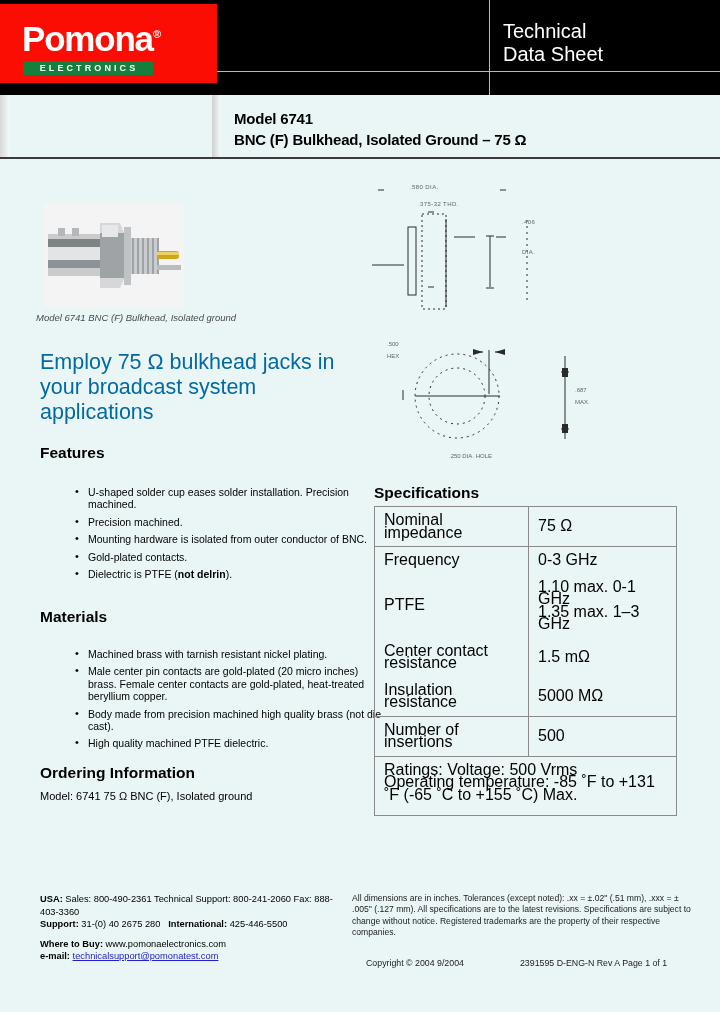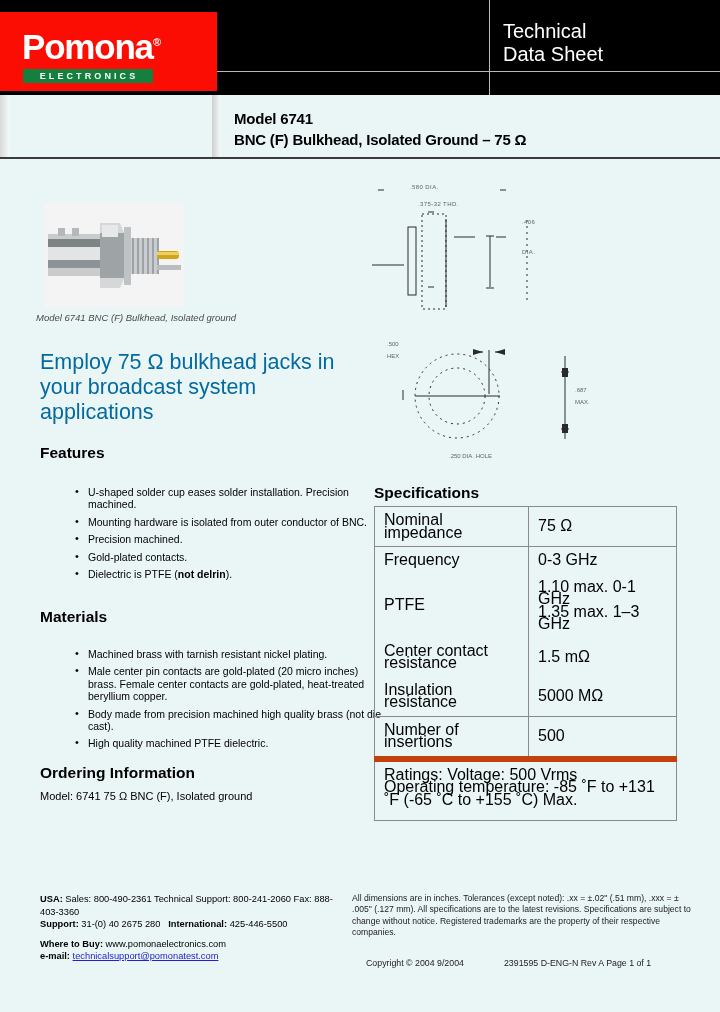--- a/index.html
+++ b/index.html
@@ -18,21 +18,21 @@
 
   
   .header {
     position: absolute;
     left: 0; top: 0;
     width: 720px; height: 95px;
     background: #000000;
   }
   .logo-block {
     position: absolute;
-    left: 0; top: 12px;
+    left: 0; top: 4px;
     width: 217px; height: 79px;
     background: #fb0d04;
   }
   .logo-word {
     position: absolute;
     left: 22px; top: 17px;
     color: #ffffff;
     font-size: 35px;
     font-weight: bold;
     letter-spacing: -1.2px;
@@ -202,21 +202,21 @@
     font-size: 16px;
     padding: 7px 8px 7px 9px;
     vertical-align: middle;
     line-height: 12.5px;
     color: #000;
   }
   .spec-table td.k { width: 136px; }
   .spec-table td.nb-top { border-top: none; }
   .spec-table td.nb-bot { border-bottom: none; }
   .spec-table td.ratings {
-    border-top: 6px solid #c2410c;
+    border-top: 1px solid #c2410c;
     padding: 7px 8px 14px 9px;
     line-height: 12.6px;
   }
 
   
   .drawing {
     position: absolute;
     color: #1a1a1a;
   }
   #drawing-top { left: 370px; top: 172px; width: 340px; height: 160px; }
@@ -250,21 +250,21 @@
     font-size: 8.6px;
     line-height: 11.4px;
     color: #1b1b1b;
   }
   .copyright {
     position: absolute;
     left: 366px; top: 958px;
     font-size: 8.8px;
     color: #1b1b1b;
   }
-  .copyright .cp-doc { margin-left: 40px; }
+  .copyright .cp-doc { margin-left: 56px; }
 </style>
 </head>
 <body>
 
 <div class="header">
   <div class="logo-block">
     <div class="logo-word"><span>Pomona</span><span class="logo-reg">®</span></div>
     <div class="logo-sub">ELECTRONICS</div>
   </div>
   <div class="hdr-vline v1"></div>
@@ -319,22 +319,22 @@
     <rect x="113" y="62" width="24" height="5" fill="#b9bdc0"></rect>
   </svg>
 </div>
 <div class="caption">Model 6741 BNC (F) Bulkhead, Isolated ground</div>
 
 <div class="headline">Employ 75 Ω bulkhead jacks in your broadcast system applications</div>
 
 <div class="sec-h" id="features-h">Features</div>
 <ul class="bullets" id="features-list">
   <li>U-shaped solder cup eases solder installation. Precision machined.</li>
+  <li>Precision machined.</li>
   <li>Mounting hardware is isolated from outer conductor of BNC.</li>
-  <li>Precision machined.</li>
   <li>Gold-plated contacts.</li>
   <li>Dielectric is PTFE (<b>not delrin</b>).</li>
 </ul>
 
 <div class="sec-h" id="materials-h">Materials</div>
 <ul class="bullets" id="materials-list">
   <li>Machined brass with tarnish resistant nickel plating.</li>
   <li>Male center pin contacts are gold-plated (20 micro inches) brass. Female center contacts are gold-plated, heat-treated beryllium copper.</li>
   <li>Body made from precision machined high quality brass (not die cast).</li>
   <li>High quality machined PTFE dielectric.</li>

